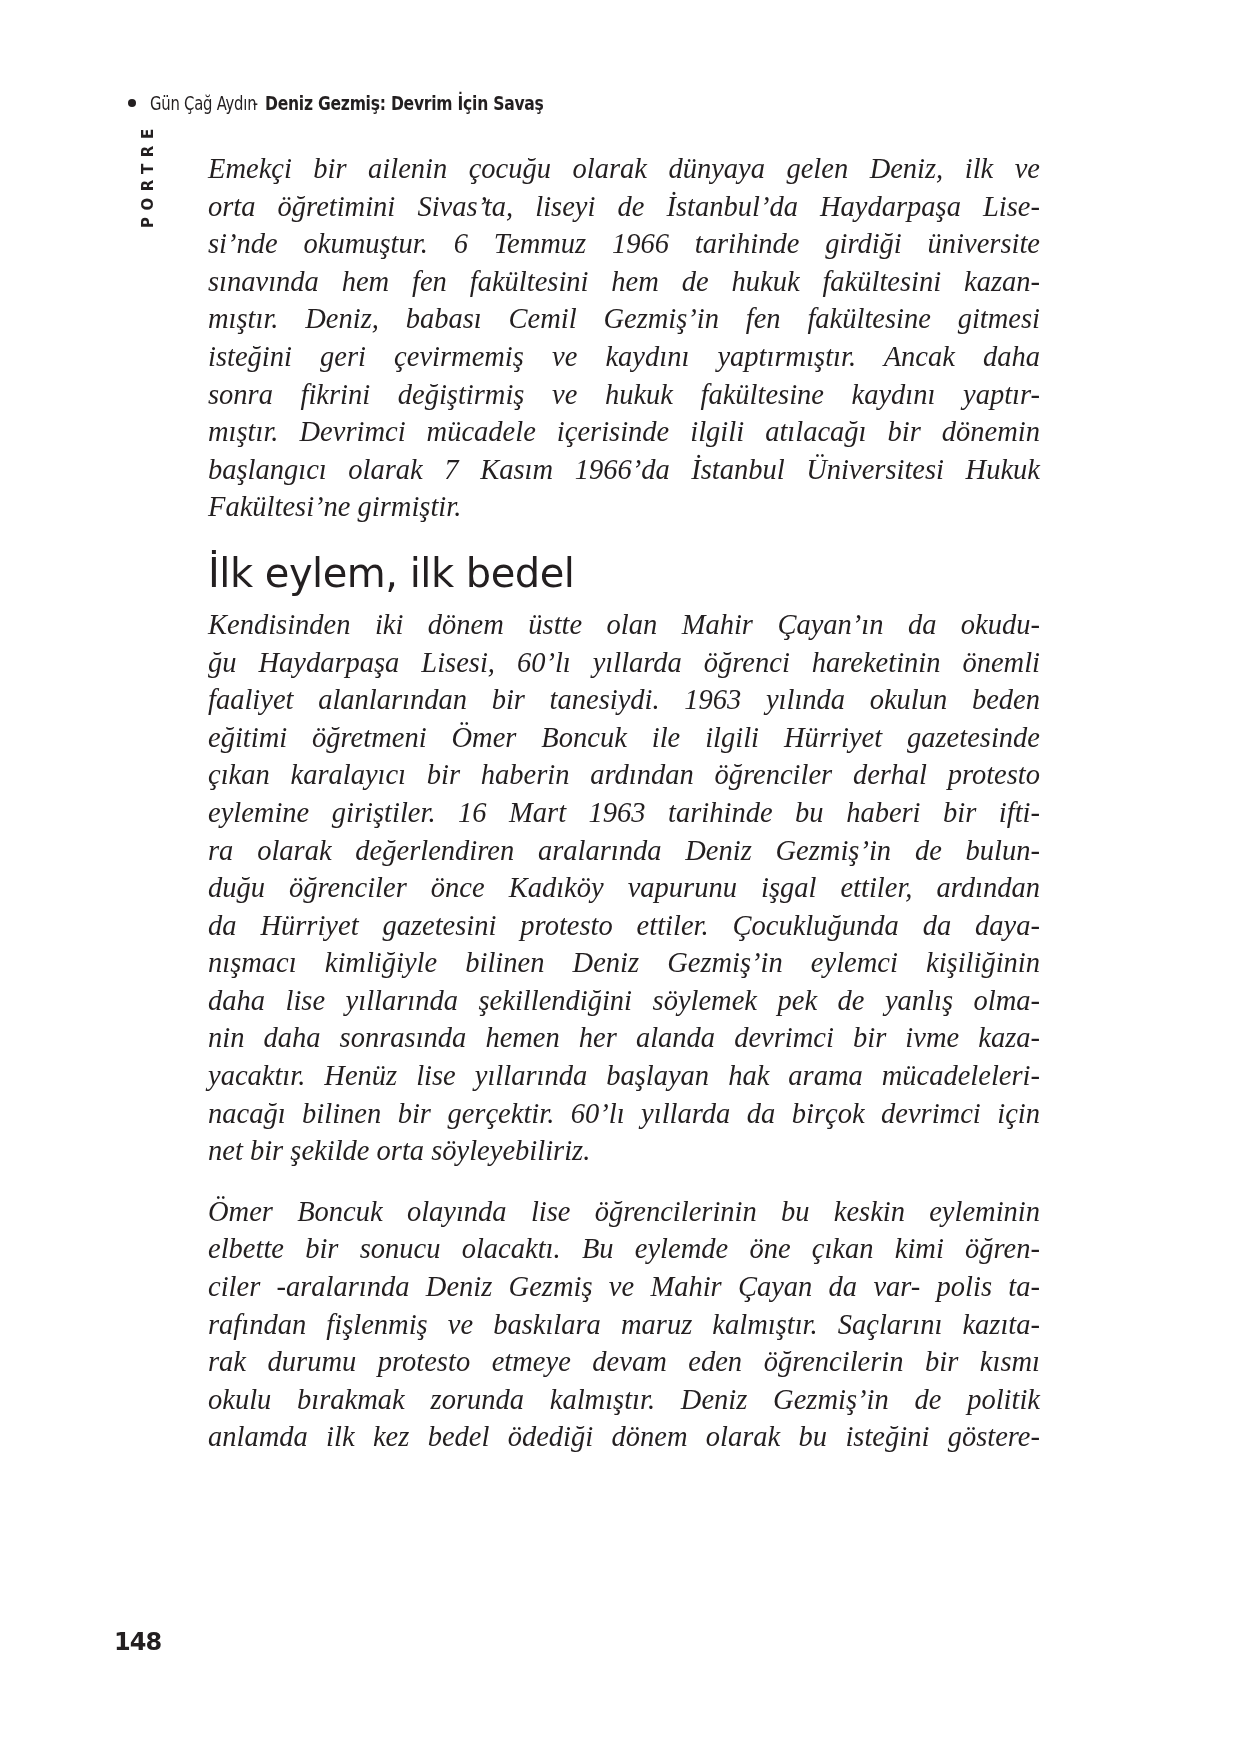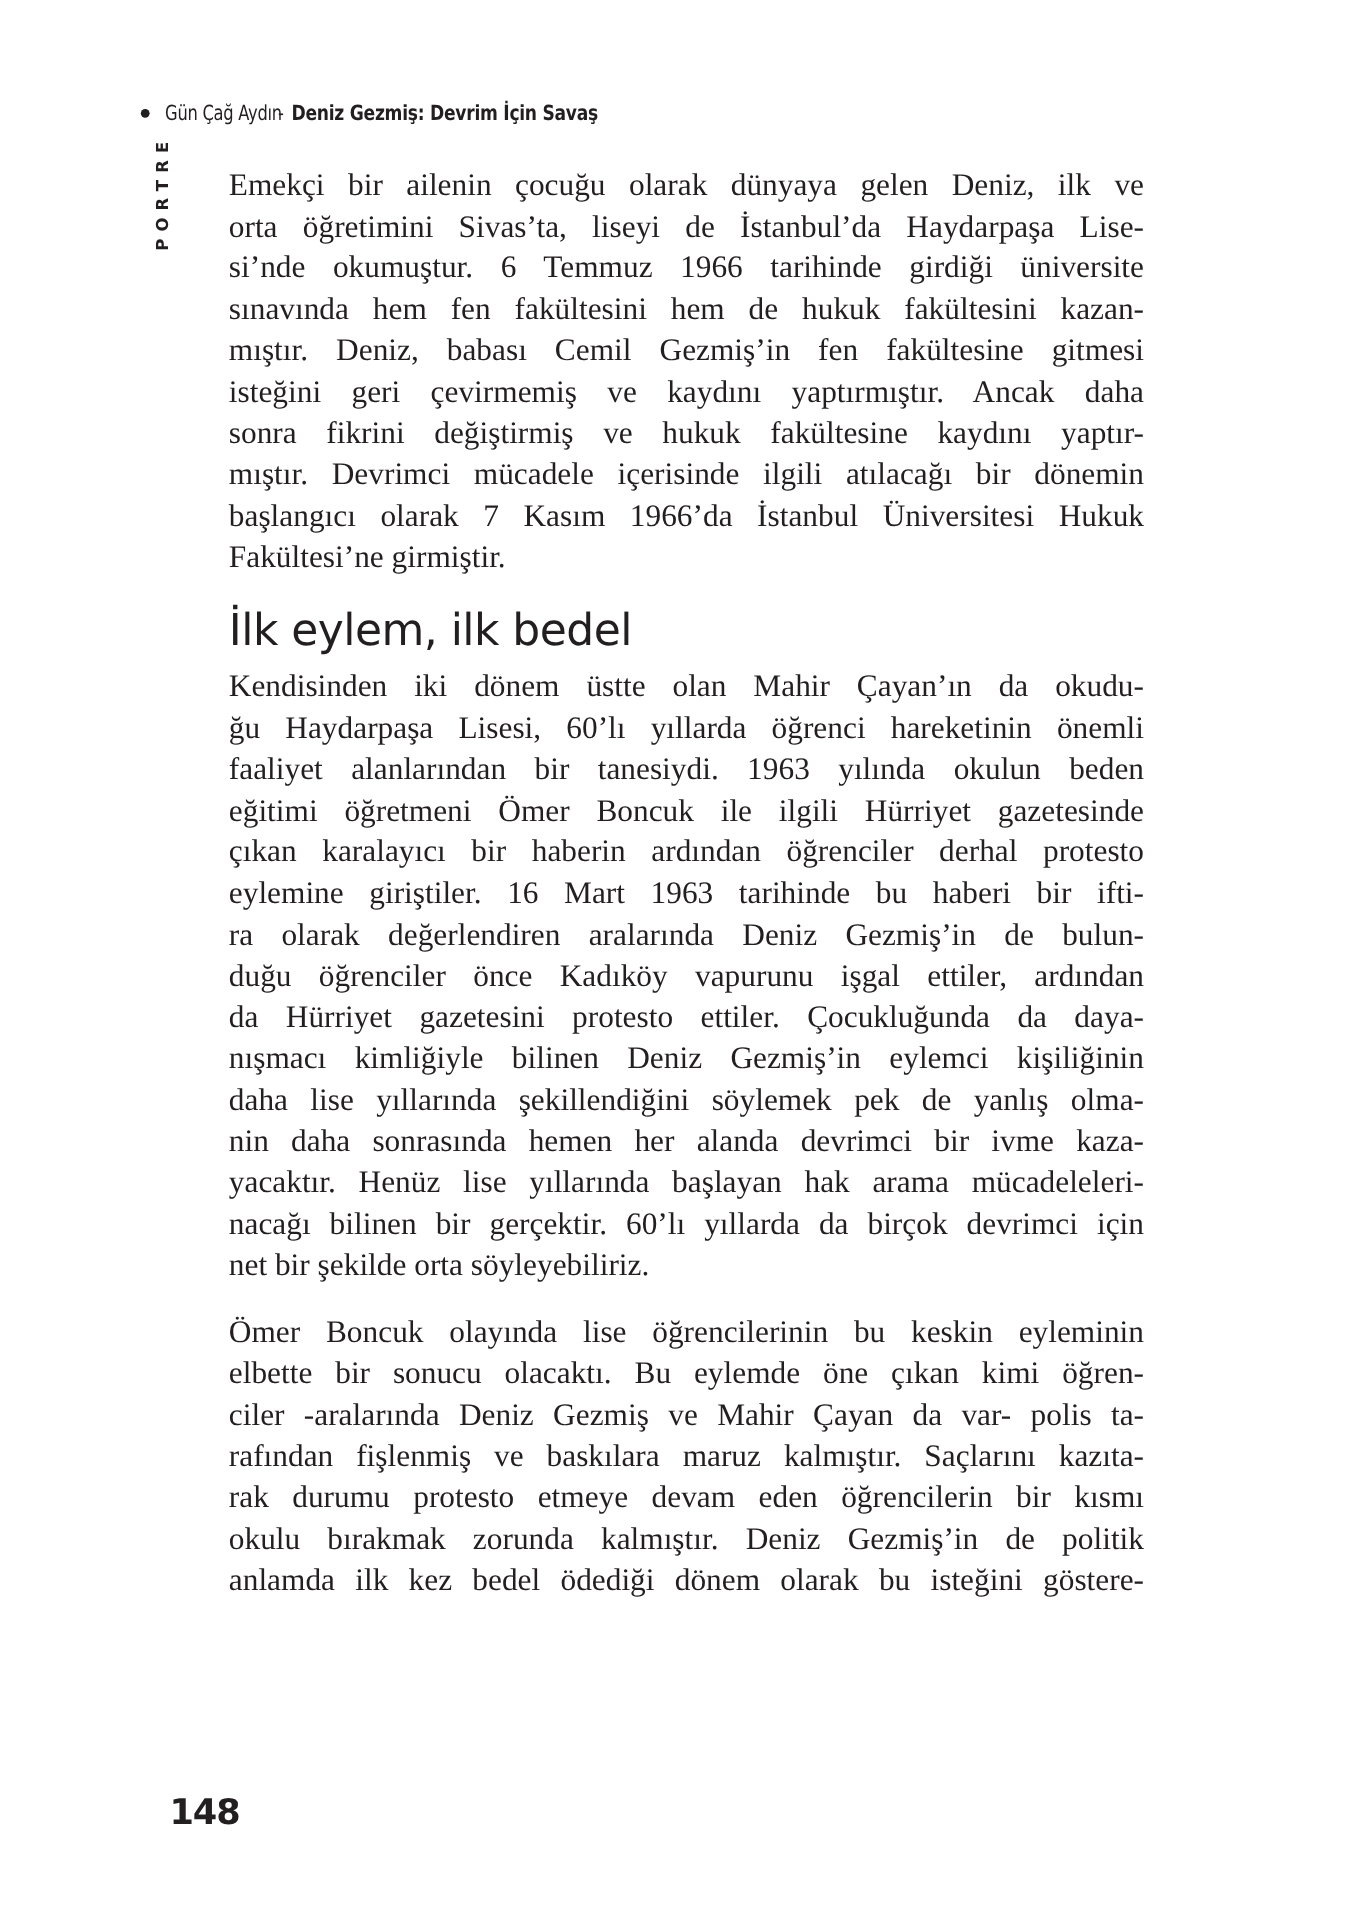--- a/index.html
+++ b/index.html
@@ -72,20 +72,21 @@
       font-family: "Liberation Serif", serif;
       font-size: 28.5px;
       line-height: 37.6px;
     }
     .line {
       display: block;
       text-align: justify;
       text-align-last: justify;
       white-space: nowrap;
       height: 37.6px;
+      font-style: italic;
     }
     .line.last {
       text-align-last: left;
     }
     .para {
       margin: 0 0 23px 0;
     }
     .section-heading {
       font-family: "DejaVu Sans", sans-serif;
       font-size: 40px;
@@ -93,23 +94,22 @@
       margin: 30px 0 16px 0;
       line-height: 34px;
       letter-spacing: -0.5px;
     }
     .page-number {
       position: absolute;
       left: 114px;
       top: 1628px;
       font-family: "DejaVu Sans", sans-serif;
       font-weight: bold;
-      font-size: 32px;
+      font-size: 24px;
       letter-spacing: -1px;
-      margin-left: 40px;
     }
   </style>
 </head>
 <body>
 
 <div class="running-header">
   <span class="bullet"></span>
   <span class="author">Gün Çağ Aydın</span>
   <span class="sep">-</span>
   <span class="book-title">Deniz Gezmiş: Devrim İçin Savaş</span>

